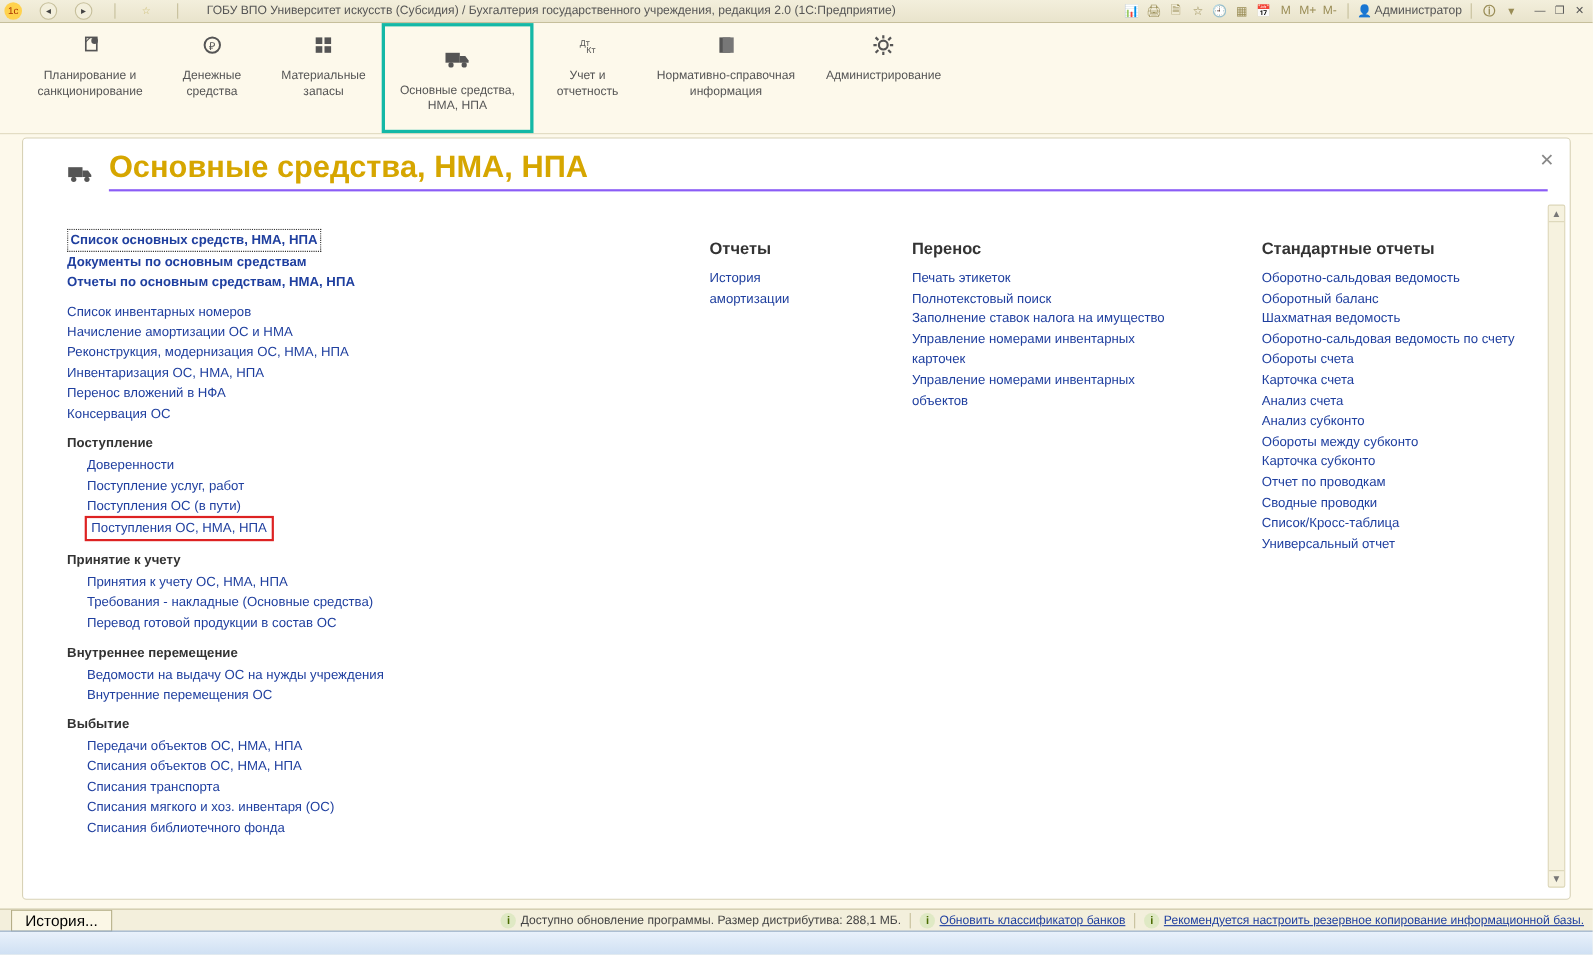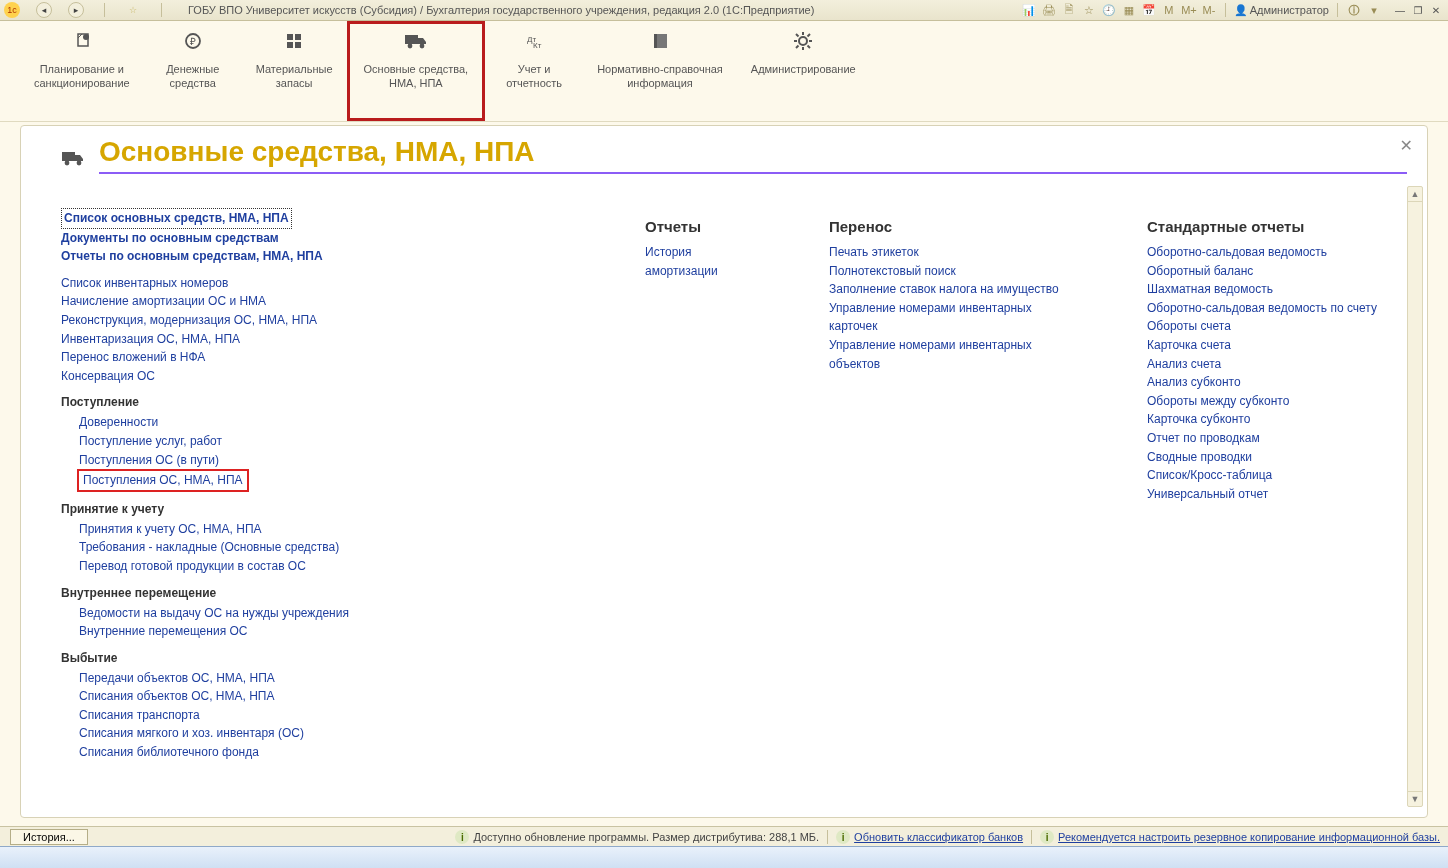--- a/index.html
+++ b/index.html
@@ -15,21 +15,21 @@
 .tb-title{margin-left:6px;color:#555}
 .tb-right{margin-left:auto;display:flex;align-items:center;gap:4px}
 .tb-right .ico{width:16px;height:16px;display:flex;align-items:center;justify-content:center;color:#998c55;font-size:11px}
 .tb-user{color:#555;display:flex;align-items:center;gap:2px}
 .tb-info{color:#3a7ac0;font-weight:bold}
 .win-ctrl{display:flex;gap:2px;margin-left:6px}
 .win-btn{width:16px;height:14px;display:flex;align-items:center;justify-content:center;color:#555;font-size:10px}
 
 .ribbon{height:100px;display:flex;background:#fdf9eb;border-bottom:1px solid #e0dac0;padding:0 20px}
 .rib-item{flex:0 0 auto;width:auto;min-width:70px;padding:8px 14px 0;text-align:center;color:#555;font-size:11px;cursor:pointer}
-.rib-item.active{border:3px solid #b91c1c;box-sizing:border-box;padding-top:5px}
+.rib-item.active{border:3px solid #14b8a6;box-sizing:border-box;padding-top:18px}
 .rib-icn{height:24px;display:flex;align-items:center;justify-content:center;color:#555;font-size:18px;margin-bottom:10px}
 .rib-lbl{line-height:1.25}
 
 .page{position:absolute;top:125px;left:20px;right:20px;bottom:50px;background:#fff;border:1px solid #d8d2b6;border-radius:4px;padding:10px 20px 10px 40px;box-sizing:border-box}
 .page-close{position:absolute;top:10px;right:14px;color:#888;font-size:16px;cursor:pointer}
 .page-head{display:flex;align-items:center;gap:14px;margin-bottom:6px}
 .page-head-icn{color:#777;font-size:22px;margin-top:6px}
 .page-title{font-size:28px;color:#d6a600;font-weight:bold;border-bottom:2px solid #8b5cf6;flex:1;padding-bottom:4px}
 
 .cols{display:flex;gap:64px;margin-top:34px;height:calc(100% - 90px);overflow:hidden}
@@ -44,21 +44,21 @@
 a.lnk.bold{font-weight:bold}
 a.lnk.sel{border:1px dotted #333;padding:0 2px;display:inline-block}
 a.lnk.indent{margin-left:18px}
 .hl{border:2px solid #d22;display:inline-block;padding:0 4px;margin-left:16px}
 .scroll-ind{position:absolute;right:4px;top:60px;bottom:10px;width:14px;background:#f6f2df;border:1px solid #dcd6b8;border-radius:2px}
 .scroll-up,.scroll-dn{position:absolute;left:0;right:0;height:14px;display:flex;align-items:center;justify-content:center;color:#777;font-size:9px}
 .scroll-up{top:0;border-bottom:1px solid #dcd6b8}
 .scroll-dn{bottom:0;border-top:1px solid #dcd6b8}
 
 .footer{position:absolute;left:0;right:0;bottom:21px;height:20px;border-top:1px solid #c9c3a2;display:flex;align-items:center;font-size:11px;background:#f3efdc}
-.hist-btn{border:1px solid #b5ae88;background:#fbf7e6;padding:1px 12px;margin-left:10px;cursor:pointer;font-size:11px}
+.hist-btn{border:1px solid #b5ae88;background:#fbf7e6;padding:1px 12px;margin-left:10px;cursor:pointer;font-size:14px}
 .foot-msg{margin-left:auto;display:flex;align-items:center;gap:4px;padding-right:8px;color:#444}
 .foot-msg .inf{width:14px;height:14px;border-radius:50%;background:#dfe9c4;color:#4a6b00;display:flex;align-items:center;justify-content:center;font-size:10px;font-weight:bold}
 .foot-msg a{color:#1f3f9f;text-decoration:underline;cursor:pointer}
 .foot-sep{width:1px;height:14px;background:#c6bf9b;margin:0 4px}
 
 .taskbar{position:absolute;left:0;right:0;bottom:0;height:21px;background:linear-gradient(#e9f1fb,#cfe0f3);border-top:1px solid #8fa9c9}
 
 svg{display:block}
 </style>
 </head>

